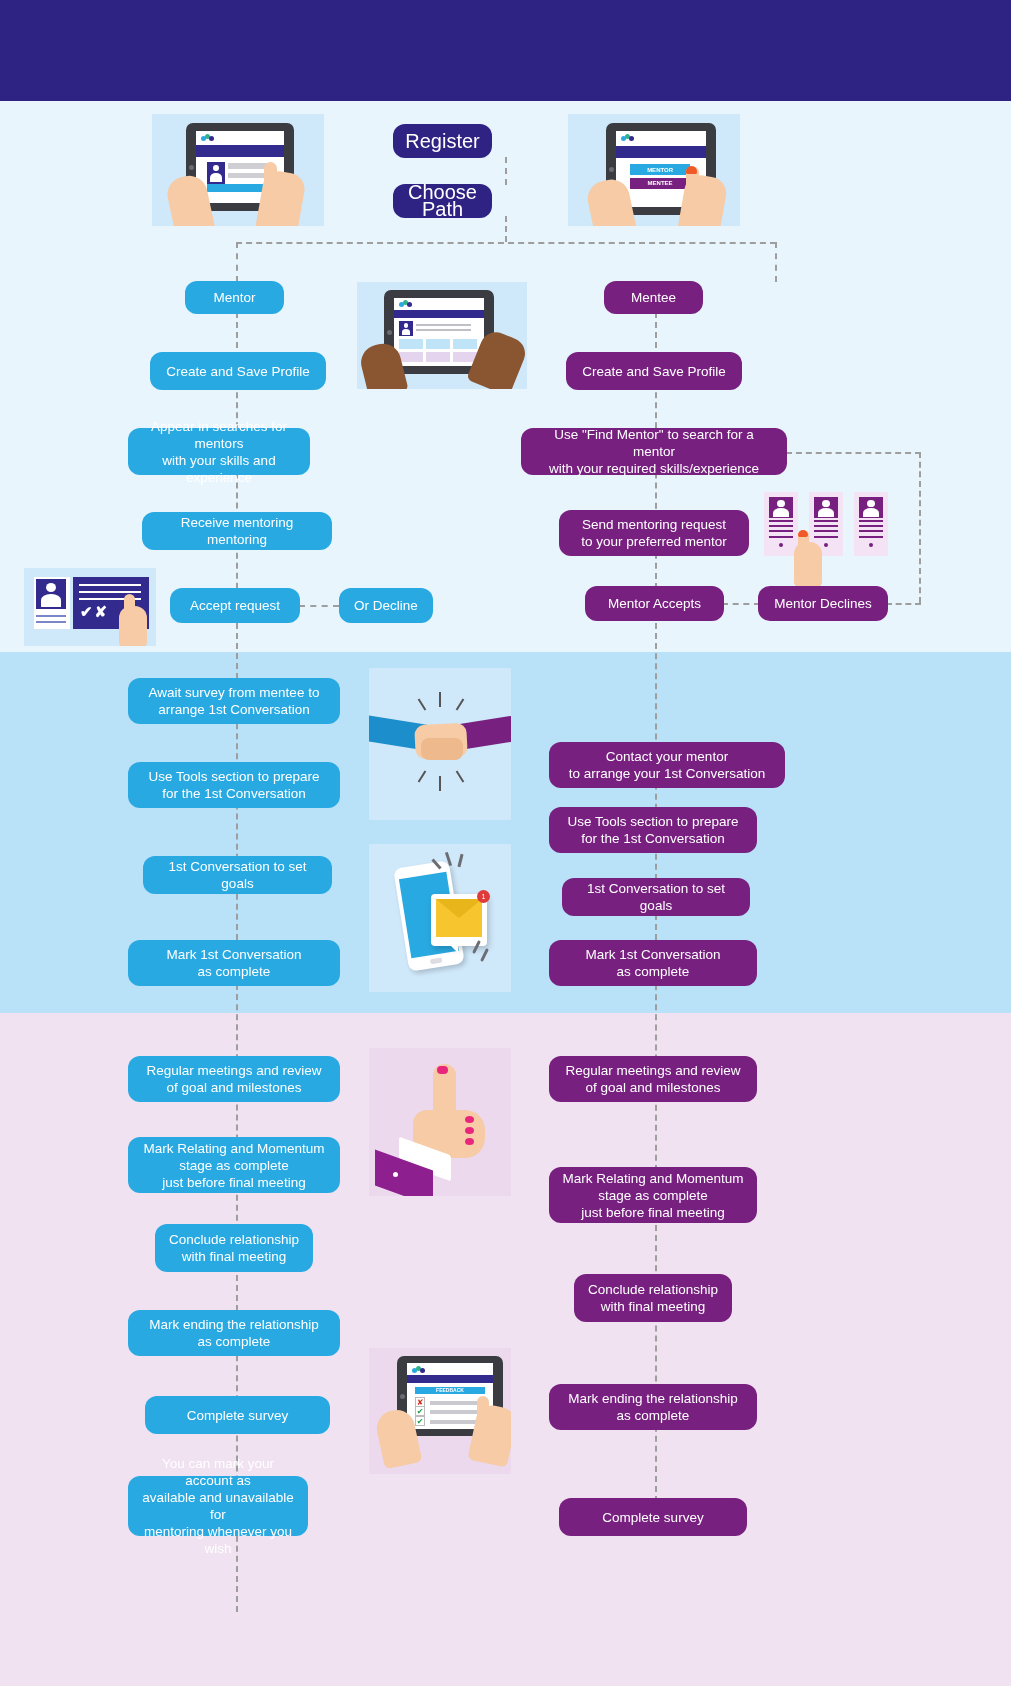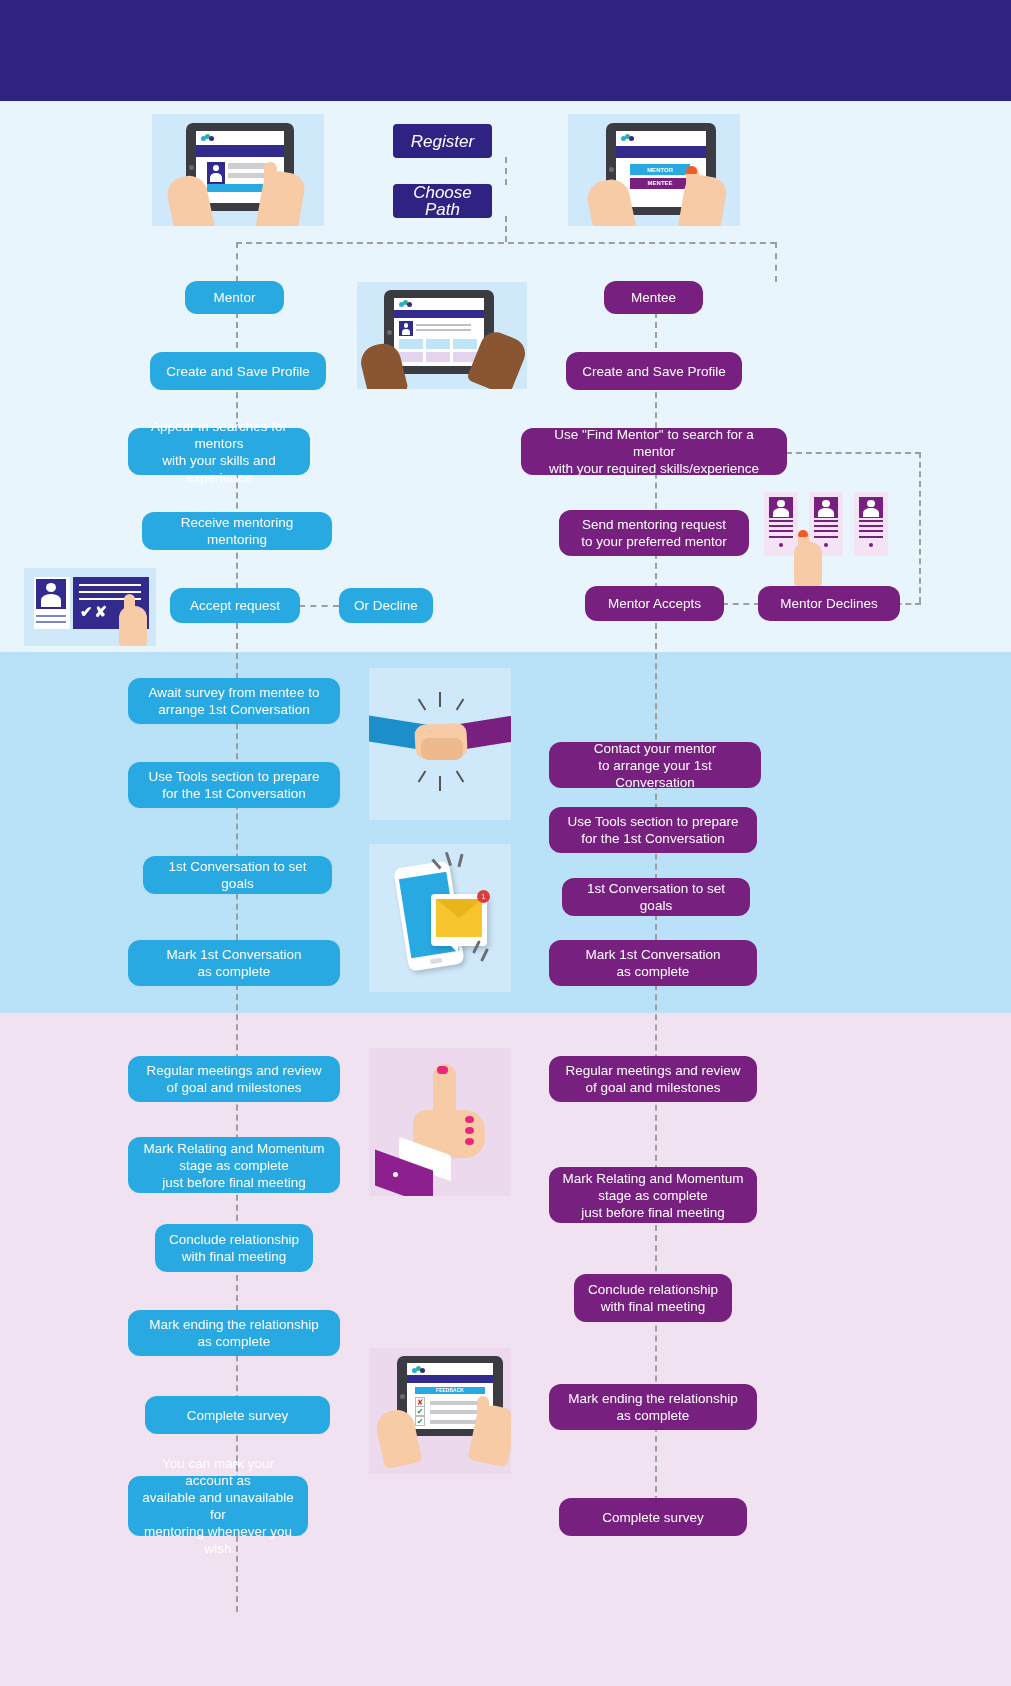--- a/index.html
+++ b/index.html
@@ -40,21 +40,21 @@
     position: absolute;
     display: flex; align-items: center; justify-content: center;
     text-align: center;
     border-radius: 12px;
     color: #ffffff;
     font-size: 13.5px;
     line-height: 17px;
     padding: 6px 12px;
     white-space: pre-line;
   }
-  .pill.navy  { background: #2e2382; border-radius: 4px; font-size: 17px; font-style: italic; }
+  .pill.navy  { background: #2e2382; border-radius: 12px; font-size: 20px; }
   .pill.blue  { background: #29a9e1; }
   .pill.purple{ background: #77207f; }
 
   
   .illus {
     position: absolute;
     overflow: hidden;
   }
   .illus.lightblue { background: #cfe8fa; }
   .illus.lilac { background: #ecd9ee; }
@@ -440,24 +440,24 @@
     <span>Use "Find Mentor" to  search for a mentor
 with your required skills/experience</span>
   </div>
   <div class="pill purple" style="left:559px; top:510px; width:190px; height:46px;">
     <span>Send mentoring request
 to your preferred mentor</span>
   </div>
   <div class="pill purple" style="left:585px; top:586px; width:139px; height:35px;">
     <span>Mentor Accepts</span>
   </div>
-  <div class="pill purple" style="left:758px; top:586px; width:142px; height:35px;">
+  <div class="pill purple" style="left:758px; top:586px; width:130px; height:35px;">
     <span>Mentor Declines</span>
   </div>
-  <div class="pill purple" style="left:549px; top:742px; width:212px; height:46px;">
+  <div class="pill purple" style="left:549px; top:742px; width:236px; height:46px;">
     <span>Contact your mentor
 to arrange your 1st Conversation</span>
   </div>
   <div class="pill purple" style="left:549px; top:807px; width:208px; height:46px;">
     <span>Use Tools section to prepare
 for the 1st Conversation</span>
   </div>
   <div class="pill purple" style="left:562px; top:878px; width:188px; height:38px;">
     <span>1st Conversation to set goals</span>
   </div>

